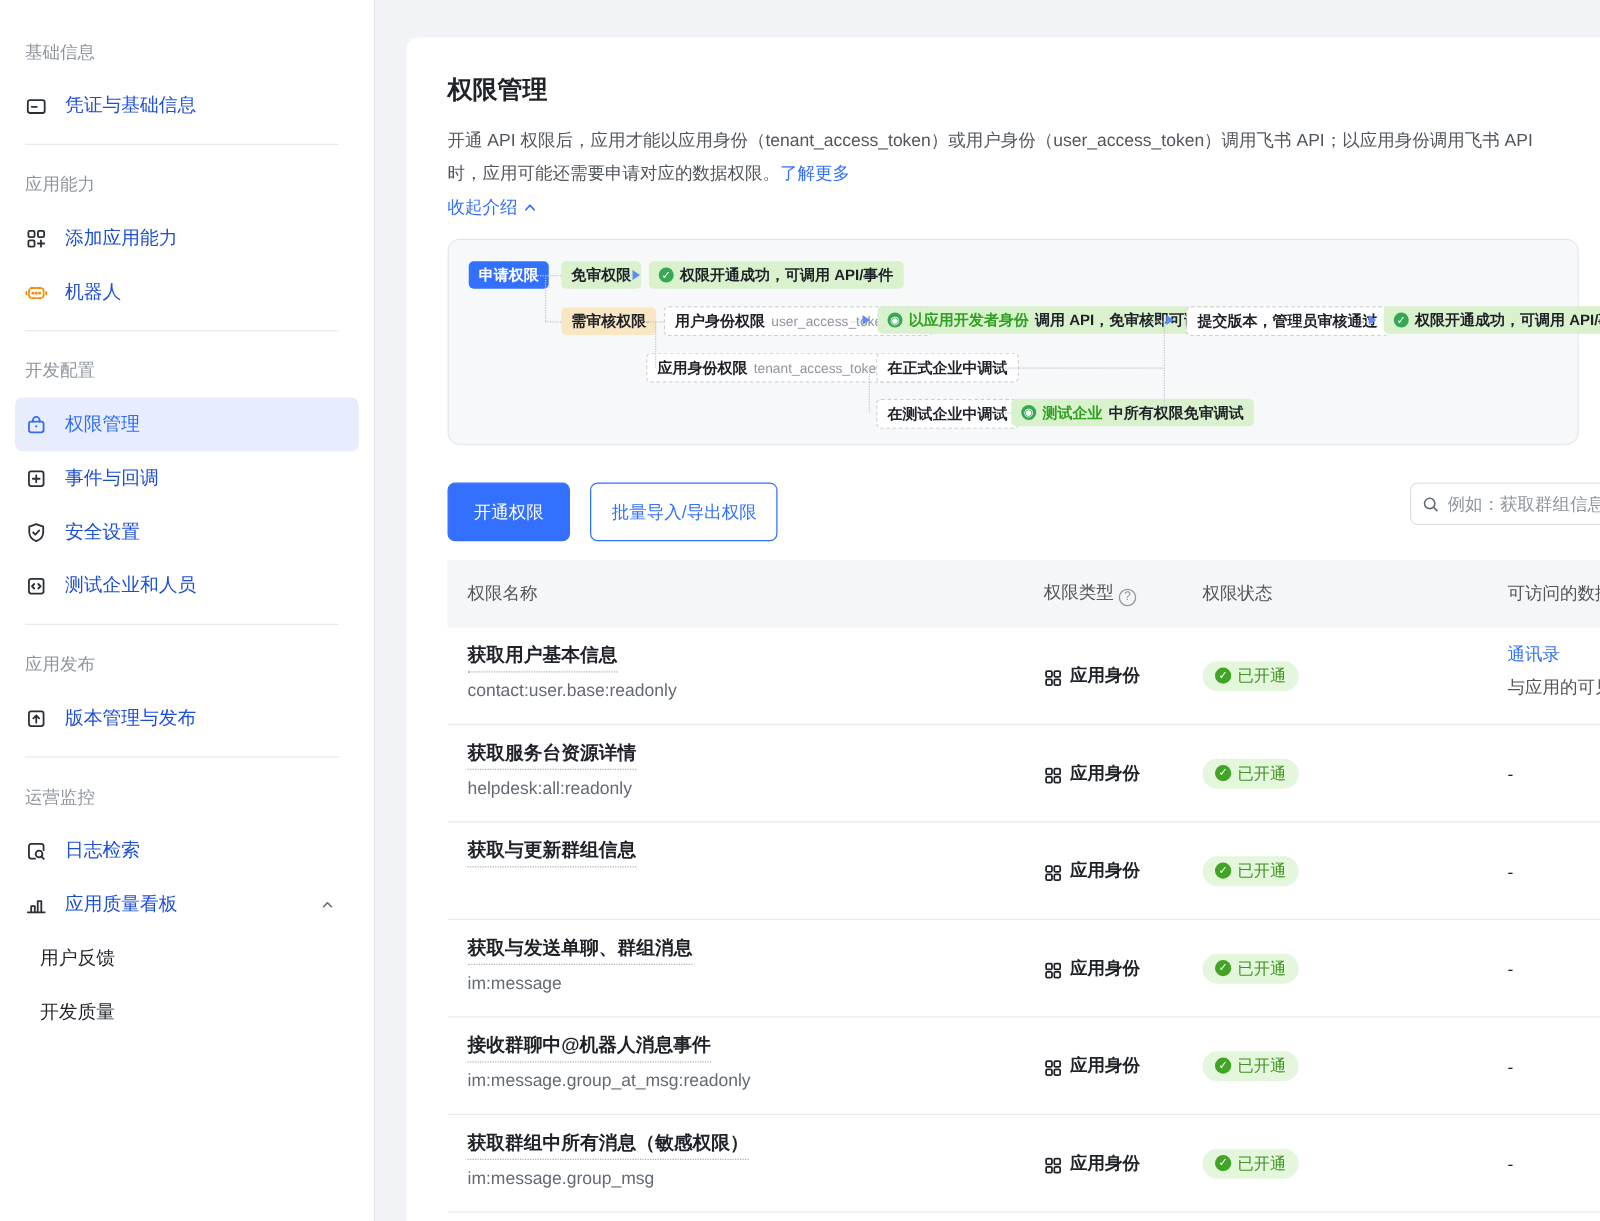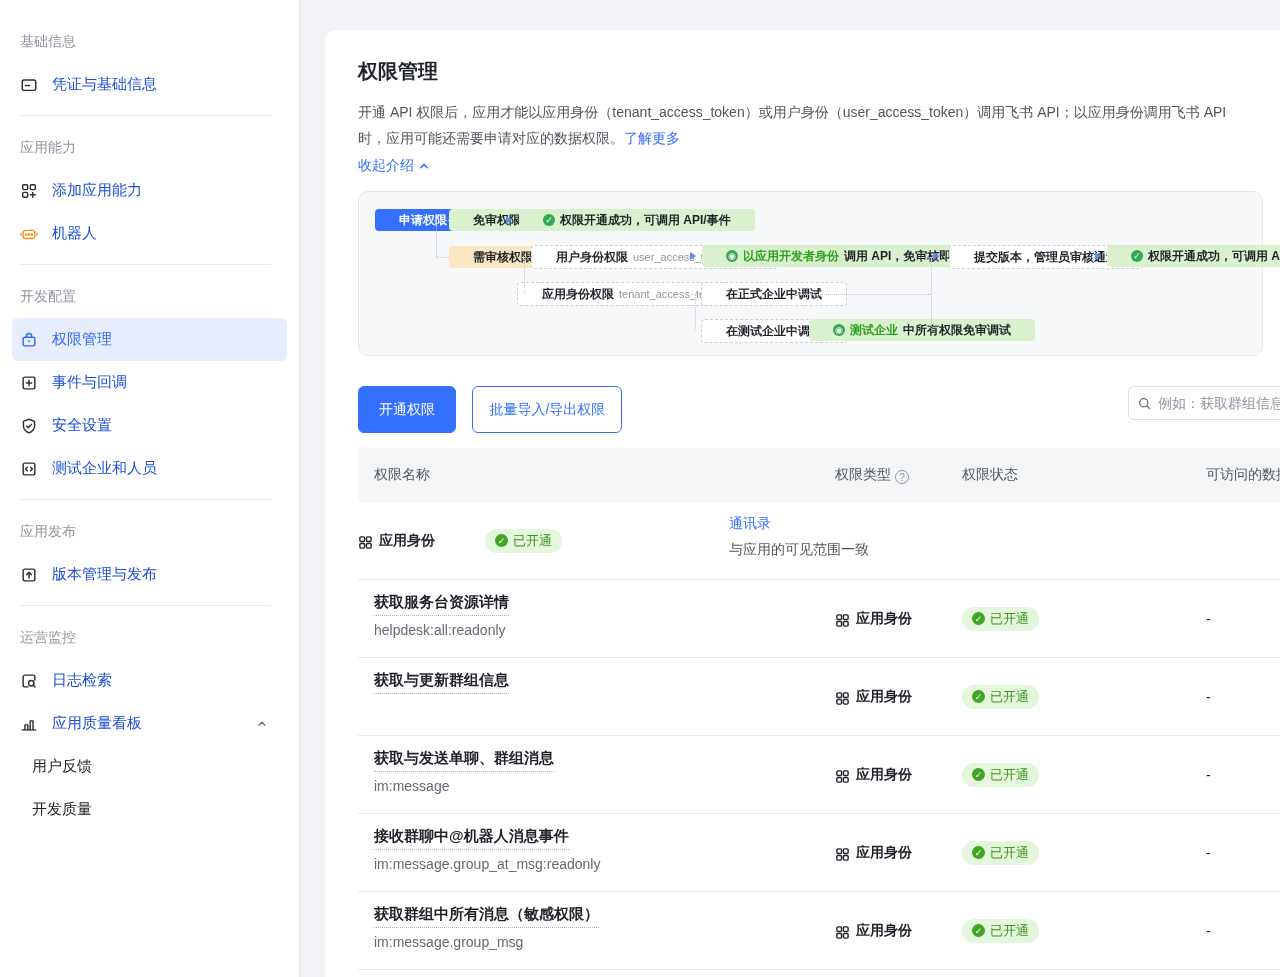--- a/index.html
+++ b/index.html
@@ -32,21 +32,21 @@
   .page-title { font-size:20px; font-weight:bold; color:#1f2329; }
   .page-desc { margin-top:14px; width:900px; font-size:14px; line-height:26px; color:#51565d; }
   .link { color:#3370ff; cursor:pointer; }
   .collapse-link { margin-top:6px; font-size:14px; color:#3370ff; display:flex; align-items:center; gap:4px; cursor:pointer; }
   .collapse-link svg { width:12px; height:12px; }
 
   
   .flow-panel { position:relative; margin-top:16px; width:905px; height:165px;
     background:#f6f8fa; border:1px solid #e5e7ea; border-radius:10px; font-size:12px; }
   .fnode { position:absolute; height:22px; display:flex; align-items:center;
-    padding:0 24px; border-radius:4px; white-space:nowrap; }
+    padding:0 8px; border-radius:4px; white-space:nowrap; }
   .fblue { background:#3370ff; color:#fff; font-weight:bold; }
   .fgreen { background:#d9f1cc; color:#1f2329; font-weight:bold; gap:5px; }
   .forange { background:#f9e6c3; color:#1f2329; font-weight:bold; }
   .fbox { background:#fff; border:1px dashed #ccd0d5; color:#1f2329; font-weight:bold; gap:5px; height:24px; }
   .fbox .ftoken { font-weight:normal; font-size:11px; color:#8f959e; }
   .gword { color:#2ea121; }
   .gicon { width:12px; height:12px; border-radius:50%; background:#34a853; color:#fff;
     display:inline-flex; align-items:center; justify-content:center; font-size:9px; flex:none; }
   .farrow { position:absolute; width:0; height:0; border-top:4px solid transparent;
     border-bottom:4px solid transparent; border-left:6px solid #5e8bf7; }
@@ -308,20 +308,22 @@
 
   <div class="perm-table">
     <div class="t-head">
       <div class="col-name">权限名称</div>
       <div class="col-type"><span>权限类型</span><span class="q-icon">?</span></div>
       <div class="col-status">权限状态</div>
       <div class="col-data">可访问的数据</div>
     </div>
 
     <div class="t-row">
+      <div class="col-name"><span class="row-title">获取用户基本信息</span>
+        <div class="row-code">contact:user.base:readonly</div></div>
       <div class="col-type cell-center">
           <span class="type-wrap">
             <svg viewBox="0 0 16 16" fill="none" stroke="currentColor" stroke-width="1.5">
               <rect x="2" y="2" width="5" height="5" rx="1.2"></rect>
               <rect x="9" y="2" width="5" height="5" rx="1.2"></rect>
               <rect x="2" y="9" width="5" height="5" rx="1.2"></rect>
               <rect x="9" y="9" width="5" height="5" rx="1.2"></rect>
             </svg>
             <span>应用身份</span>
           </span>

